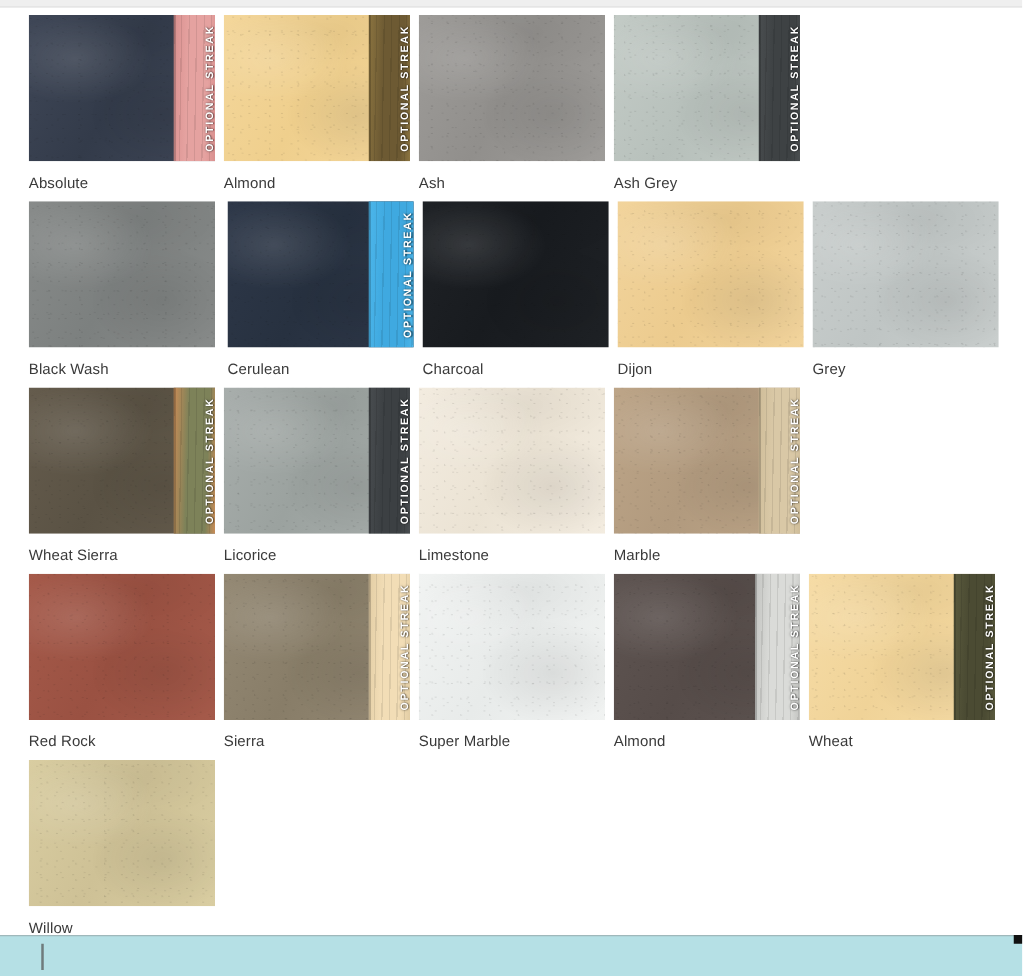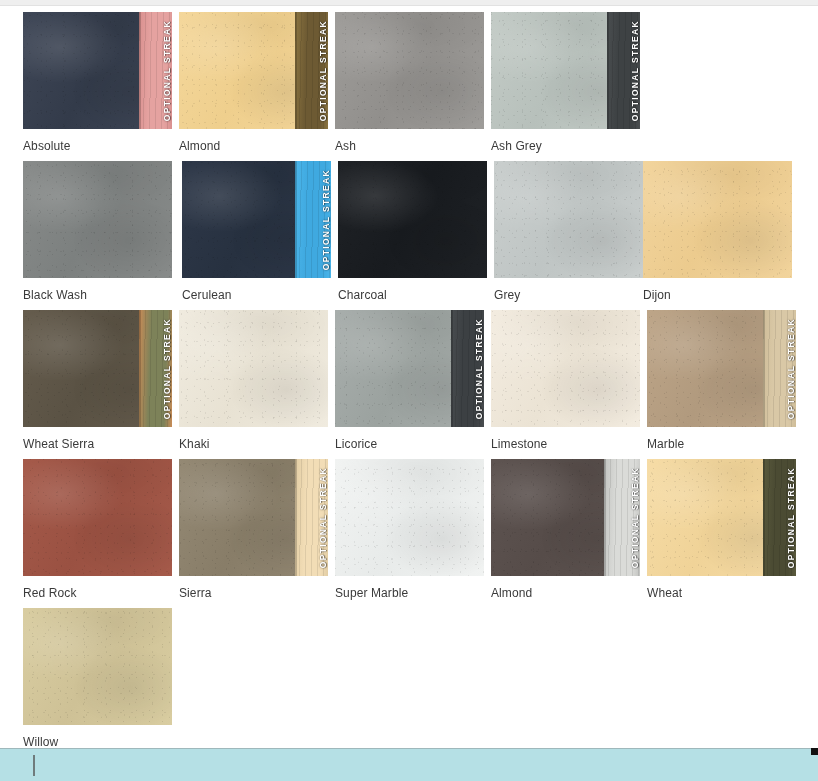--- a/index.html
+++ b/index.html
@@ -231,57 +231,49 @@
           <div class="swatch-label">Cerulean</div>
         </div>
         <div class="swatch-cell" style="margin-right: 7px;">
           <div class="swatch-tile">
             <div class="tile-base" style="background: linear-gradient(118deg, rgb(31, 34, 38) 0%, rgb(24, 27, 31) 48%, rgb(31, 34, 38) 100%);"></div>
             <div class="tile-cloud"></div>
             <div class="tile-grain" style="background-position: 21px 35px, 49px 14px, 28px 42px, 63px 21px, 14px 56px, 42px 28px, 35px 49px;"></div>
           </div>
           <div class="swatch-label">Charcoal</div>
         </div>
+        <div class="swatch-cell" style="margin-right: 7px;">
+          <div class="swatch-tile">
+            <div class="tile-base" style="background: linear-gradient(118deg, rgb(242, 212, 156) 0%, rgb(236, 203, 142) 48%, rgb(242, 212, 156) 100%);"></div>
+            <div class="tile-cloud"></div>
+            <div class="tile-grain" style="background-position: 24px 40px, 56px 16px, 32px 48px, 72px 24px, 16px 64px, 48px 32px, 40px 56px;"></div>
+          </div>
+          <div class="swatch-label">Dijon</div>
+        </div>
         <div class="swatch-cell" style="margin-right: 0px;">
           <div class="swatch-tile">
             <div class="tile-base" style="background: linear-gradient(118deg, rgb(201, 206, 205) 0%, rgb(191, 197, 196) 48%, rgb(201, 206, 205) 100%);"></div>
             <div class="tile-cloud"></div>
             <div class="tile-grain" style="background-position: 27px 45px, 63px 18px, 36px 54px, 81px 27px, 18px 72px, 54px 36px, 45px 63px;"></div>
           </div>
           <div class="swatch-label">Grey</div>
-        </div>
-        <div class="swatch-cell" style="margin-right: 7px;">
-          <div class="swatch-tile">
-            <div class="tile-base" style="background: linear-gradient(118deg, rgb(242, 212, 156) 0%, rgb(236, 203, 142) 48%, rgb(242, 212, 156) 100%);"></div>
-            <div class="tile-cloud"></div>
-            <div class="tile-grain" style="background-position: 24px 40px, 56px 16px, 32px 48px, 72px 24px, 16px 64px, 48px 32px, 40px 56px;"></div>
-          </div>
-          <div class="swatch-label">Dijon</div>
         </div>
       </div>
       <div class="swatch-row">
         <div class="swatch-cell" style="margin-right: 7px;">
           <div class="swatch-tile">
             <div class="tile-base" style="background: linear-gradient(118deg, rgb(101, 92, 77) 0%, rgb(90, 82, 68) 48%, rgb(101, 92, 77) 100%);"></div>
             <div class="tile-cloud"></div>
             <div class="tile-grain" style="background-position: 30px 50px, 70px 20px, 40px 60px, 90px 30px, 20px 80px, 60px 40px, 50px 70px;"></div>
             <div class="tile-streak" style="width: 22%; background: linear-gradient(92deg, rgb(201, 140, 87) 0%, rgb(125, 130, 89) 35%, rgb(125, 130, 89) 78%, rgb(201, 140, 87) 100%);">
               <div class="streak-veins" style="background: repeating-linear-gradient(91deg, rgba(0, 0, 0, 0.1) 0px, rgba(0, 0, 0, 0.1) 1px, rgba(0, 0, 0, 0) 1px, rgba(0, 0, 0, 0) 6px), linear-gradient(90deg, rgba(0, 0, 0, 0.22) 0px, rgba(0, 0, 0, 0.22) 2px, rgba(0, 0, 0, 0) 2px, rgba(0, 0, 0, 0) 100%);"></div>
               <span class="streak-label">OPTIONAL STREAK</span>
             </div>
           </div>
           <div class="swatch-label">Wheat Sierra</div>
-        </div>
-        <div class="swatch-cell" style="margin-right: 7px;">
-          <div class="swatch-tile">
-            <div class="tile-base" style="background: linear-gradient(118deg, rgb(240, 235, 223) 0%, rgb(232, 226, 211) 48%, rgb(240, 235, 223) 100%);"></div>
-            <div class="tile-cloud"></div>
-            <div class="tile-grain" style="background-position: 33px 55px, 77px 22px, 44px 66px, 99px 33px, 22px 88px, 66px 44px, 55px 77px;"></div>
-          </div>
-          <div class="swatch-label">Khaki</div>
         </div>
         <div class="swatch-cell" style="margin-right: 7px;">
           <div class="swatch-tile">
             <div class="tile-base" style="background: linear-gradient(118deg, rgb(168, 174, 172) 0%, rgb(155, 162, 159) 48%, rgb(168, 174, 172) 100%);"></div>
             <div class="tile-cloud"></div>
             <div class="tile-grain" style="background-position: 36px 60px, 84px 24px, 48px 72px, 108px 36px, 24px 96px, 72px 48px, 60px 84px;"></div>
             <div class="tile-streak" style="width: 22%; background: linear-gradient(92deg, rgb(73, 77, 80) 0%, rgb(60, 64, 67) 35%, rgb(60, 64, 67) 78%, rgb(73, 77, 80) 100%);">
               <div class="streak-veins" style="background: repeating-linear-gradient(91deg, rgba(0, 0, 0, 0.1) 0px, rgba(0, 0, 0, 0.1) 1px, rgba(0, 0, 0, 0) 1px, rgba(0, 0, 0, 0) 6px), linear-gradient(90deg, rgba(0, 0, 0, 0.22) 0px, rgba(0, 0, 0, 0.22) 2px, rgba(0, 0, 0, 0) 2px, rgba(0, 0, 0, 0) 100%);"></div>
               <span class="streak-label">OPTIONAL STREAK</span>
             </div>

